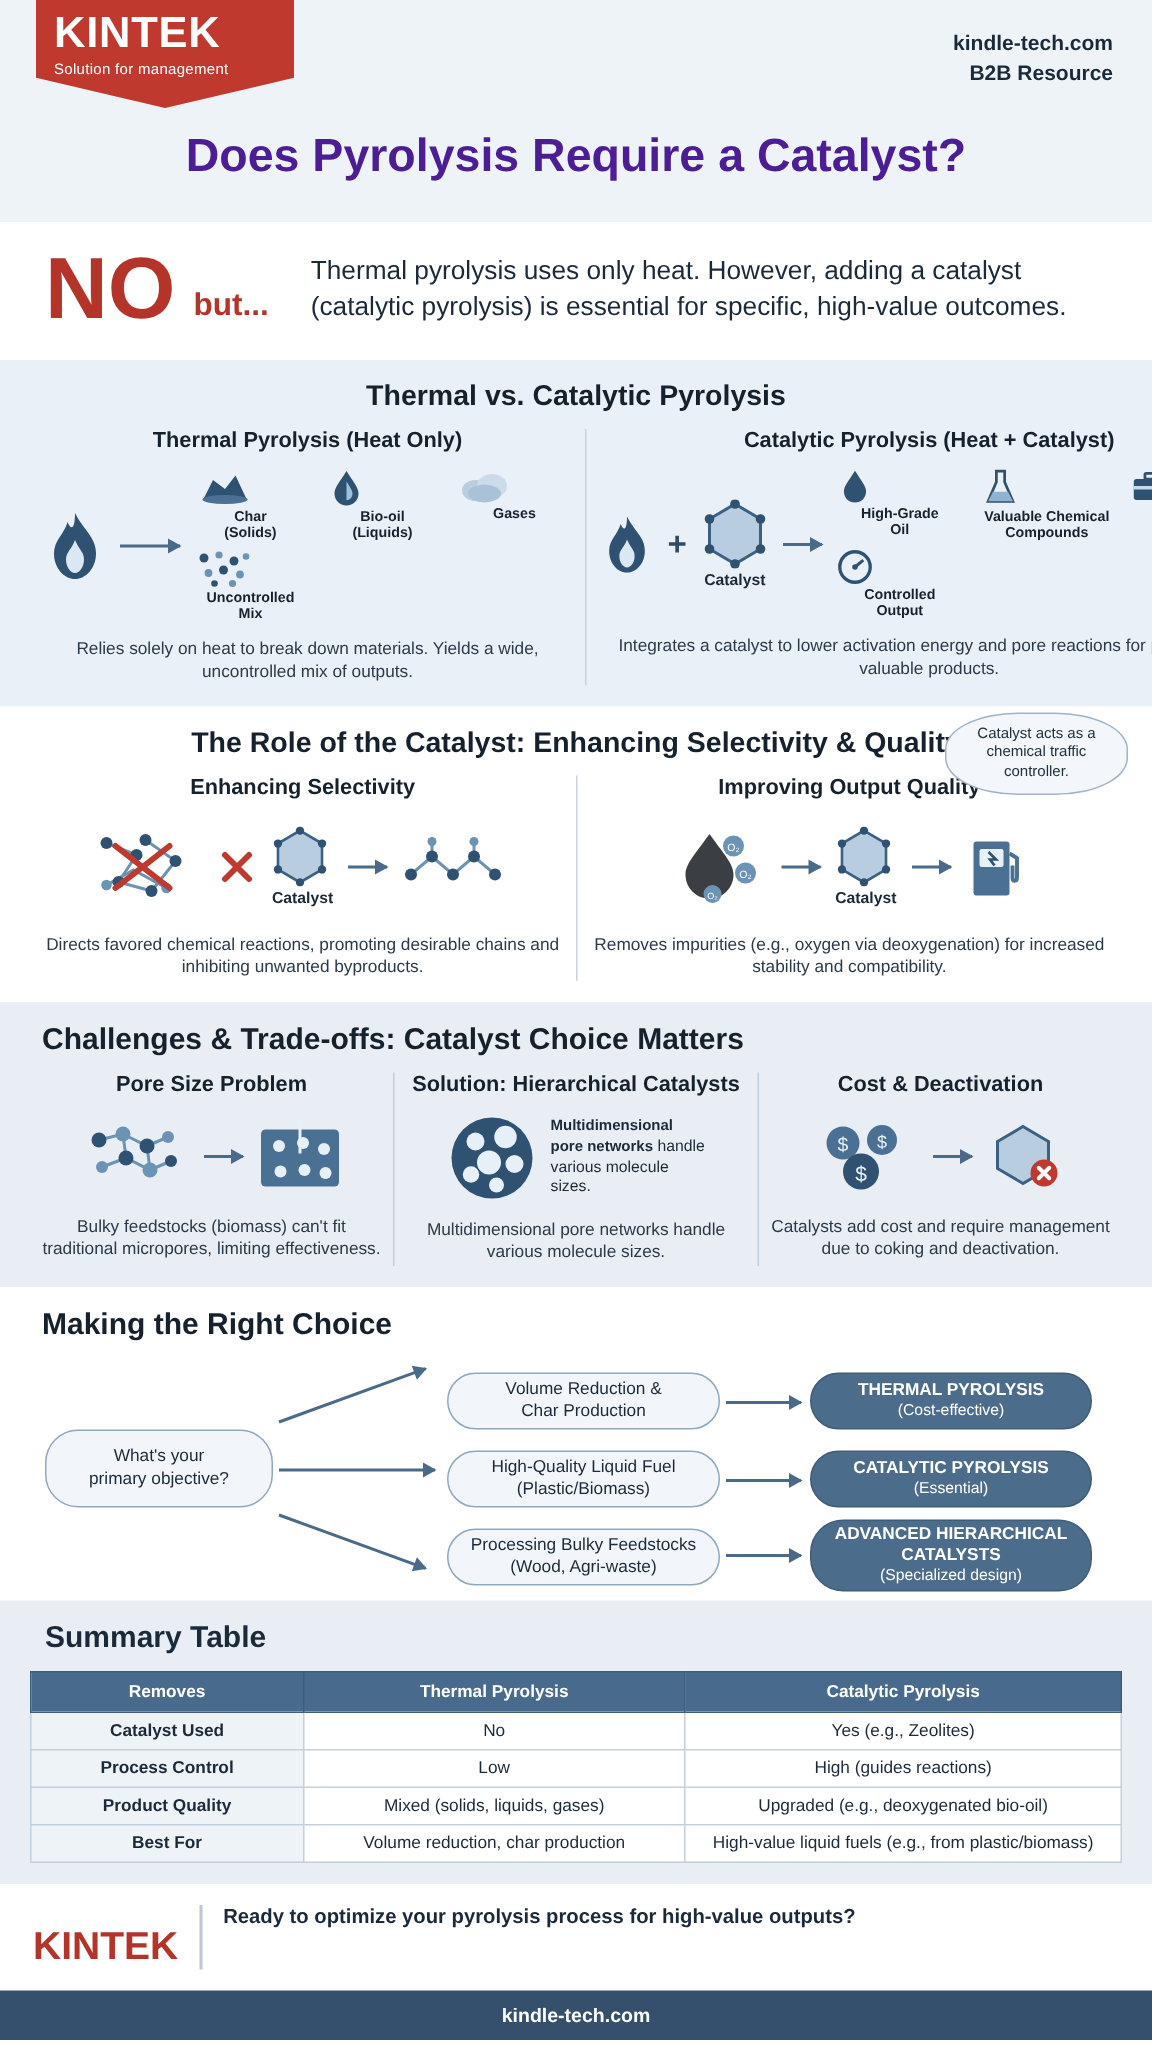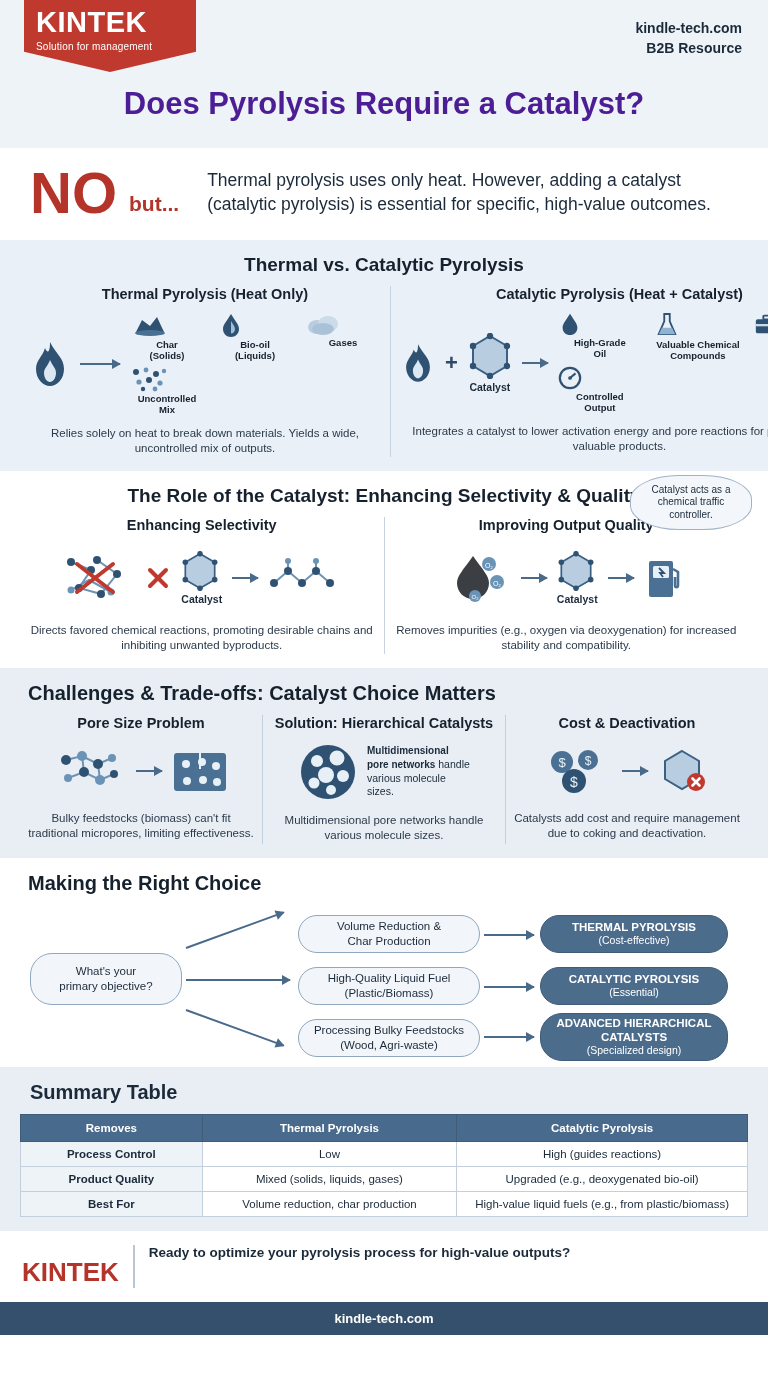--- a/index.html
+++ b/index.html
@@ -549,20 +549,25 @@
     <table>
       <thead>
         <tr>
           <th style="width:25%">Removes</th>
           <th style="width:35%">Thermal Pyrolysis</th>
           <th style="width:40%">Catalytic Pyrolysis</th>
         </tr>
       </thead>
       <tbody>
         <tr>
+          <td class="first">Catalyst Used</td>
+          <td>No</td>
+          <td>Yes (e.g., Zeolites)</td>
+        </tr>
+        <tr>
           <td class="first">Process Control</td>
           <td>Low</td>
           <td>High (guides reactions)</td>
         </tr>
         <tr>
           <td class="first">Product Quality</td>
           <td>Mixed (solids, liquids, gases)</td>
           <td>Upgraded (e.g., deoxygenated bio-oil)</td>
         </tr>
         <tr>

